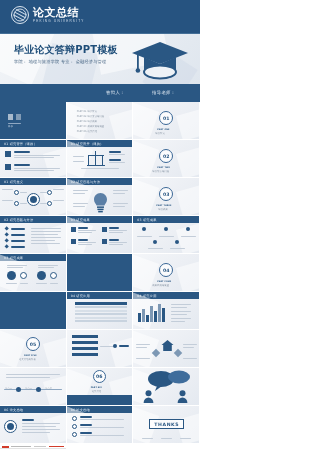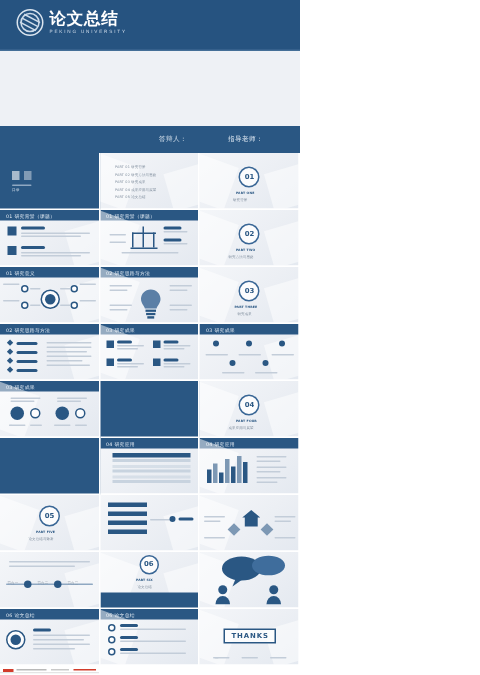--- a/index.html
+++ b/index.html
@@ -91,20 +91,38 @@
     <div class="cover-top">
       <div class="logo-wrap">
         <div class="logo-seal"></div>
         <div class="logo-txt">
           <div class="logo-cn">论文总结</div>
           <div class="logo-en">PEKING UNIVERSITY</div>
         </div>
       </div>
     </div>
 
+    <div class="cover-body">
+      <div class="poly p1"></div>
+      <div class="poly p2"></div>
+      <div class="poly p3"></div>
+      <div class="poly p4"></div>
+
+      <div class="cover-title">毕业论文答辩PPT模板</div>
+      <div class="cover-sub">学院： 地理与旅游学院     专业： 金融经济与管理</div>
+
+      <svg class="cap" viewBox="0 0 60 48">
+        <polygon points="30,6 58,17 30,28 2,17" fill="#2a5783"></polygon>
+        <path d="M14,21 L14,36 a16,7 0 0 0 32,0 L46,21 L30,28 Z" fill="#2a5783"></path>
+        <ellipse cx="30" cy="36" rx="16" ry="6.5" fill="#eef2f6"></ellipse>
+        <ellipse cx="30" cy="36" rx="16" ry="6.5" fill="none" stroke="#2a5783" stroke-width="2"></ellipse>
+        <rect x="7" y="17" width="1.8" height="16" fill="#2a5783"></rect>
+        <circle cx="7.9" cy="34.5" r="2.3" fill="#2a5783"></circle>
+      </svg>
+    </div>
 
     <div class="cover-foot">
       <span class="foot-a">答辩人：</span>
       <span class="foot-b">指导老师：</span>
     </div>
   </div>
 
   <div class="grid">
 
     <div class="th dark">

